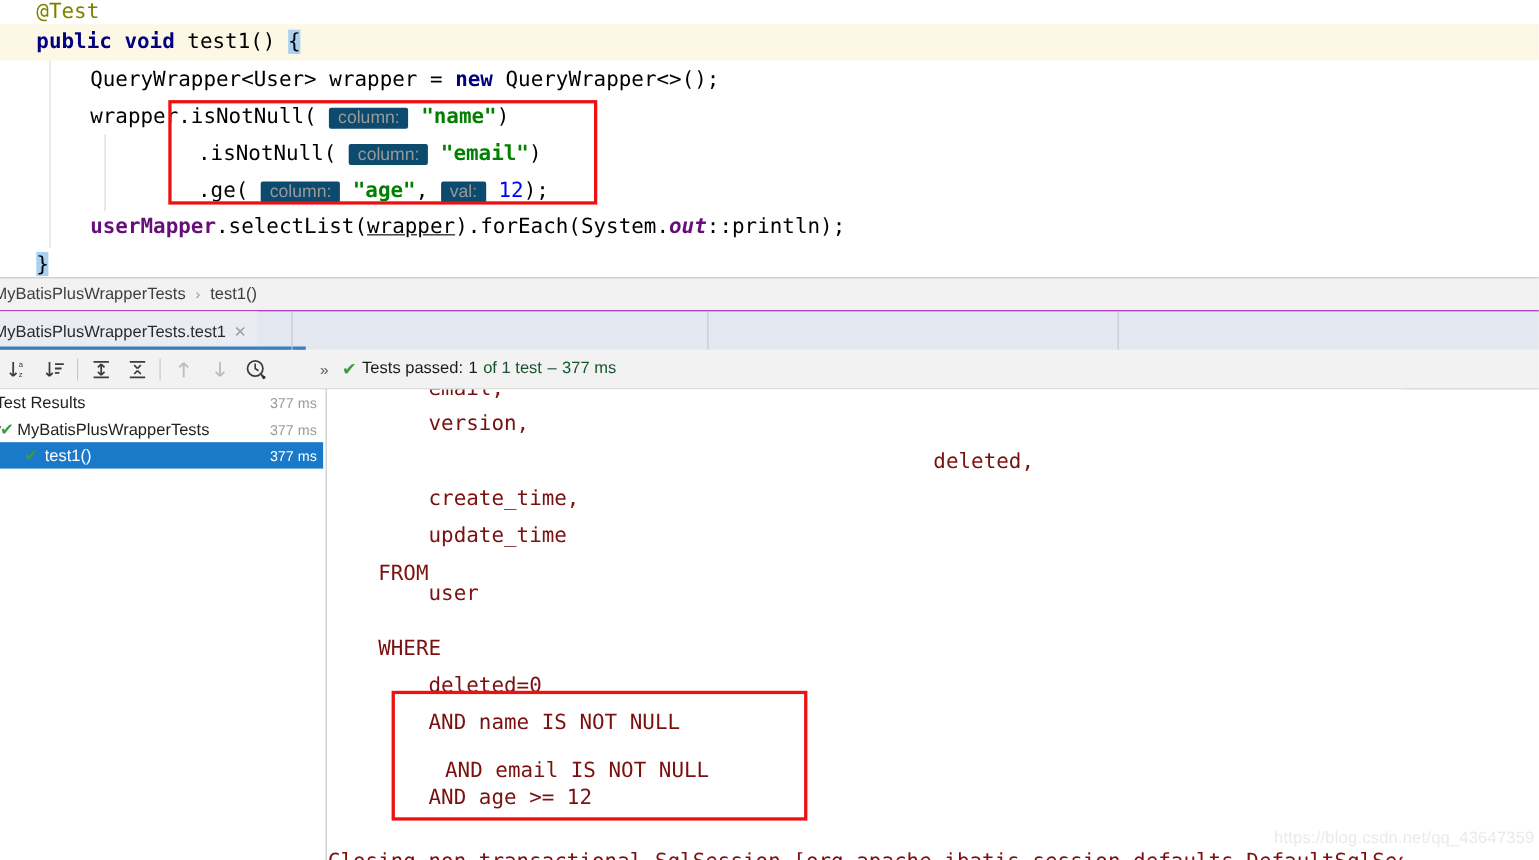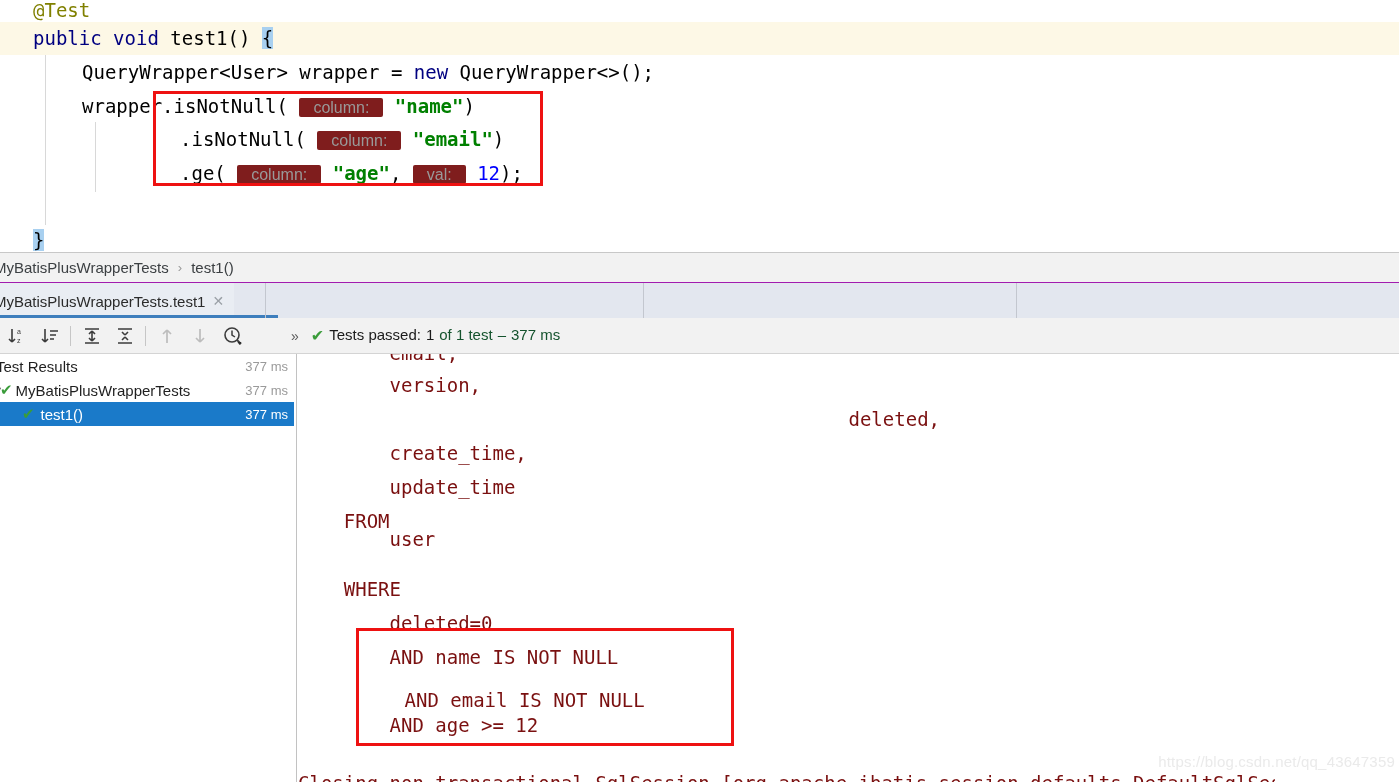--- a/index.html
+++ b/index.html
@@ -22,32 +22,32 @@
     font-size:19px; line-height:33px;
     white-space:pre; color:#000000;
   }
   .cur-line-hl {
     position:absolute; left:0; top:22px; width:1399px; height:33px;
     background:#fdf8e6;
   }
   .indent-guide {
     position:absolute; background:#d8d8d8; width:1px;
   }
-  .kw      { color:#000080; font-weight:normal; }
+  .kw      { color:#000080; font-weight:bold; }
   .str     { color:#008000; font-weight:bold; }
   .num     { color:#0000ff; }
   .anno    { color:#808000; }
   .field   { color:#660e7a; font-weight:bold; }
   .static-it { color:#660e7a; font-style:italic; font-weight:bold; }
   .link    { color:#000000; text-decoration:underline; }
   .brace-hl { background:#a8d0f0; }
   .hint {
-    color:#999999; background:#7f1d1d;
+    color:#999999; background:#0c4a6e;
     font-family:"Liberation Sans", sans-serif;
-    font-size:16px; padding:1px 14px; border-radius:2px;
+    font-size:16px; padding:1px 8px; border-radius:2px;
   }
   .redbox {
     position:absolute; border:3px solid #ee1111;
     pointer-events:none;
   }
 
   
   .breadcrumb {
     position:absolute; left:0; top:252px; width:1399px; height:30px;
     background:#f2f2f2; border-top:1px solid #c8c8c8;
@@ -157,20 +157,21 @@
     <div class="code-line" style="top:22px;"><span style="padding-left:33px;"></span><span class="kw">public</span> <span class="kw">void</span> <span>test1()</span> <span class="brace-hl">{</span></div>
 
     <div class="code-line" style="top:56px;"><span style="padding-left:82px;"></span><span>QueryWrapper&lt;User&gt;</span> <span>wrapper</span> <span>=</span> <span class="kw">new</span> <span>QueryWrapper&lt;&gt;();</span></div>
 
     <div class="code-line" style="top:90px;"><span style="padding-left:82px;"></span><span>wrapper</span><span>.isNotNull(</span> <span class="hint">column:</span> <span class="str">"name"</span><span>)</span></div>
 
     <div class="code-line" style="top:123px;"><span style="padding-left:180px;"></span><span>.isNotNull(</span> <span class="hint">column:</span> <span class="str">"email"</span><span>)</span></div>
 
     <div class="code-line" style="top:157px;"><span style="padding-left:180px;"></span><span>.ge(</span> <span class="hint">column:</span> <span class="str">"age"</span><span>,</span> <span class="hint">val:</span> <span class="num">12</span><span>);</span></div>
 
+    <div class="code-line" style="top:190px;"><span style="padding-left:82px;"></span><span class="field">userMapper</span><span>.selectList(</span><span class="link">wrapper</span><span>).forEach(System.</span><span class="static-it">out</span><span>::println);</span></div>
 
     <div class="code-line" style="top:224px;"><span style="padding-left:33px;"></span><span class="brace-hl">}</span></div>
 
     <div class="redbox" style="left:153px; top:91px; width:390px; height:95px;"></div>
   </div>
 
   <div class="breadcrumb">
     <span class="bc-item" style="margin-left:-6px;">MyBatisPlusWrapperTests</span>
     <span class="bc-sep">›</span>
     <span class="bc-item">test1()</span>

